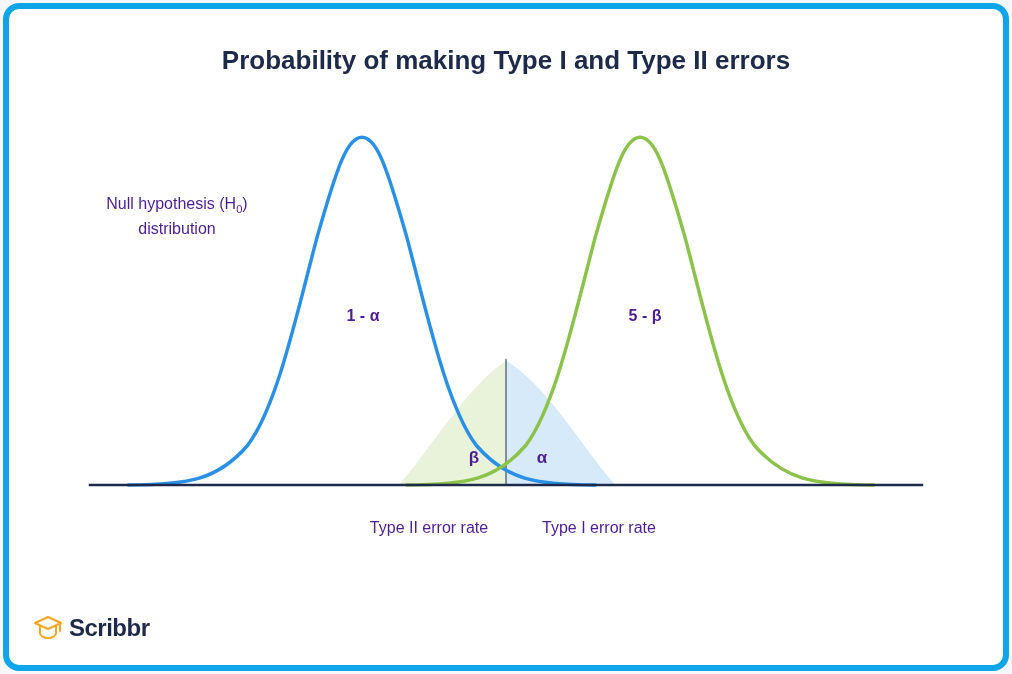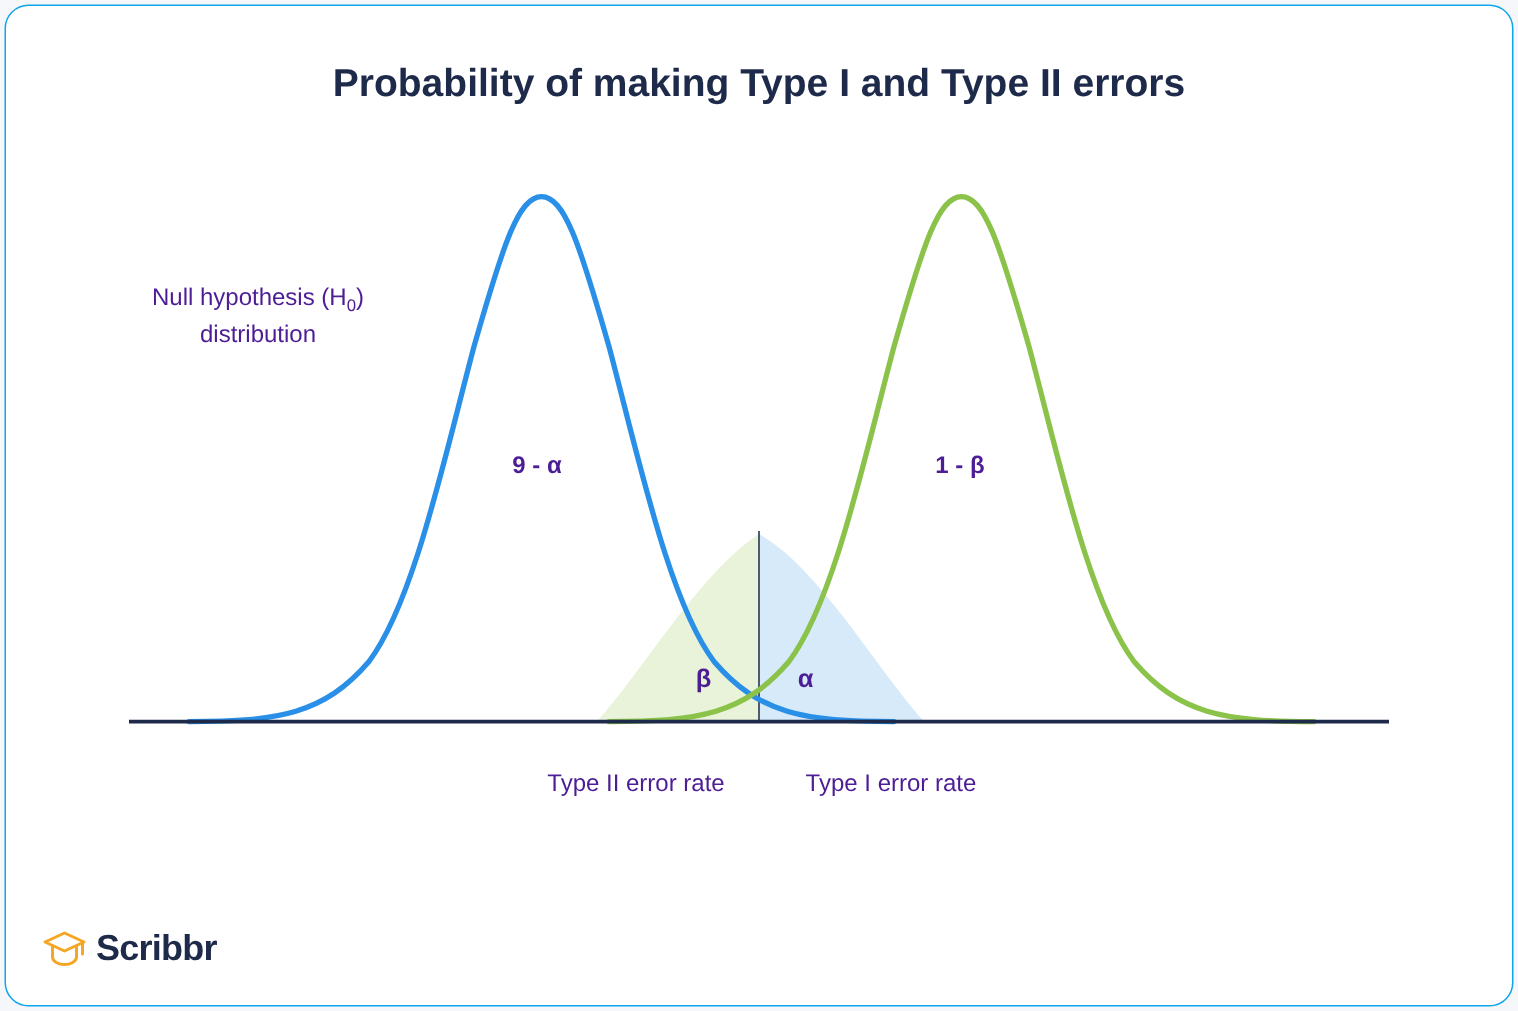--- a/index.html
+++ b/index.html
@@ -9,21 +9,21 @@
     width: 1012px;
     height: 674px;
     display: flex;
     align-items: center;
     justify-content: center;
   }
   .card {
     width: 1006px;
     height: 668px;
     background: #fff;
-    border: 1px solid #0ea5e9;
+    border: 6px solid #0ea5e9;
     border-radius: 16px;
     position: relative;
     padding: 36px 40px 20px 40px;
   }
   .title {
     text-align: center;
     font-size: 26px;
     font-weight: 700;
     color: #1e2a4a;
     margin-bottom: 10px;
@@ -107,22 +107,22 @@
       <line x1="40" y1="400" x2="880" y2="400" stroke="#1e2a4a" stroke-width="2.5"></line>
     </svg>
 
     
     <div class="label null-label">
       <span>Null hypothesis (H</span><sub>0</sub><span>)</span><br>
       <span>distribution</span>
     </div>
 
 
-    <div class="label one-alpha">9 - α</div>
-    <div class="label one-beta">1 - β</div>
+    <div class="label one-alpha">1 - α</div>
+    <div class="label one-beta">5 - β</div>
 
     <div class="label beta-sym">β</div>
     <div class="label alpha-sym">α</div>
 
     <div class="label type2-err">Type II error rate</div>
     <div class="label type1-err">Type I error rate</div>
   </div>
 
   <div class="logo">
     <svg width="30" height="30" viewBox="0 0 30 30">

